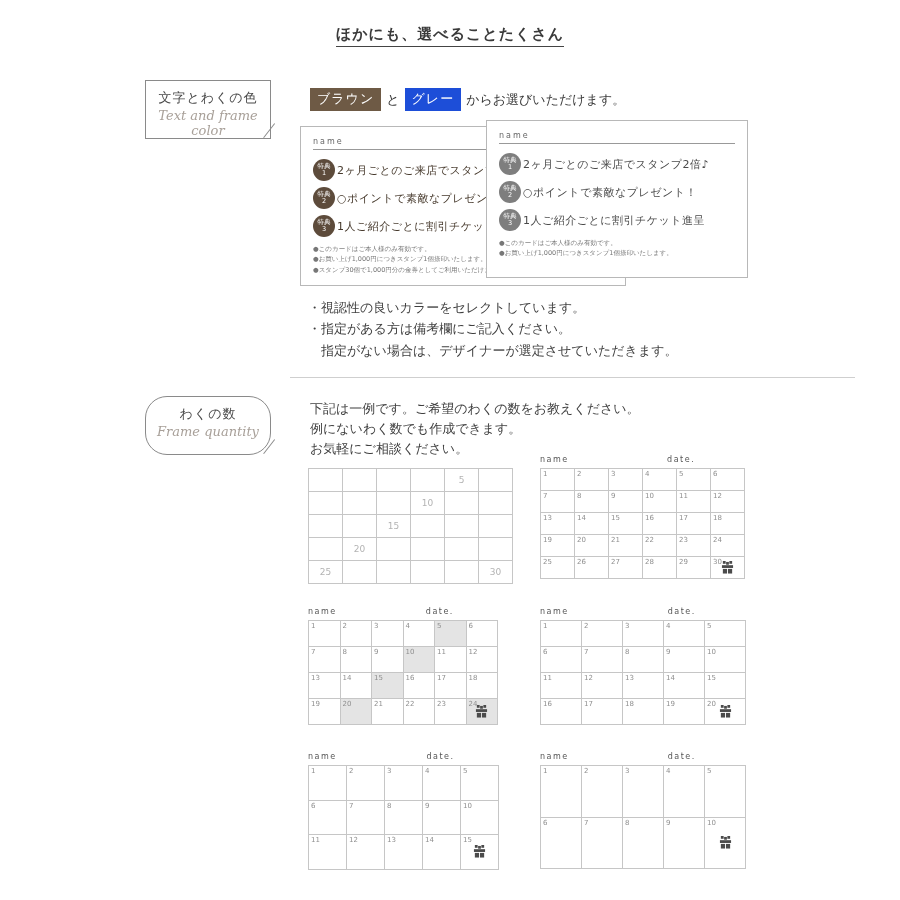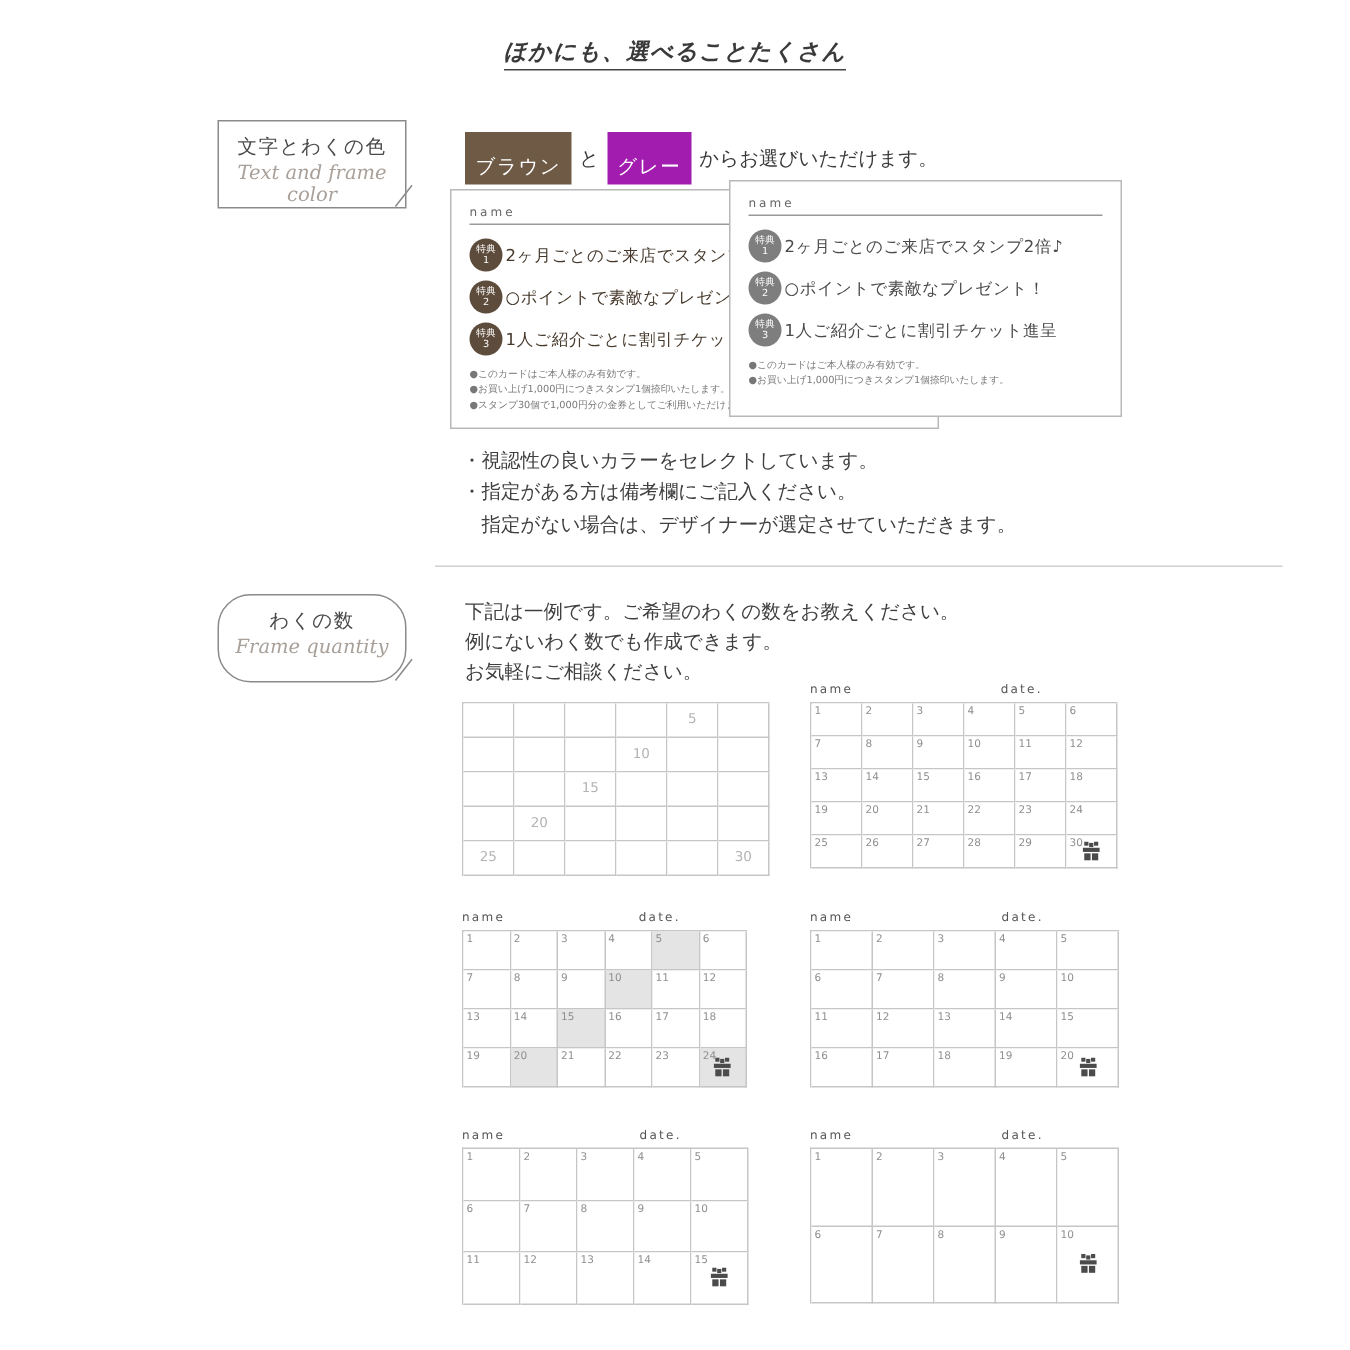--- a/index.html
+++ b/index.html
@@ -1,32 +1,32 @@
 <!DOCTYPE html>
 <html><head>
 <meta charset="utf-8">
 <style>
   html,body{margin:0;padding:0;background:#fff;}
   body{width:900px;height:900px;position:relative;font-family:"DejaVu Sans","Liberation Sans",sans-serif;color:#3a3a3a;overflow:hidden;}
 
   
-  .page-title{position:absolute;top:24px;left:0;right:0;text-align:center;font-style:italic;}
+  .page-title{position:absolute;top:24px;left:0;right:0;text-align:center;}
   .page-title span{font-size:15px;font-weight:bold;letter-spacing:1px;color:#3a3a3a;border-bottom:1.5px solid #444;padding-bottom:3px;}
 
   
   .label-box{position:absolute;left:145px;width:126px;height:59px;border:1px solid #8a8a8a;background:#fff;text-align:center;box-sizing:border-box;}
   .label-box .jp{font-size:13px;color:#4a4a4a;margin-top:8px;letter-spacing:1px;}
   .label-box .en{font-family:"DejaVu Serif","Liberation Serif",serif;font-style:italic;font-size:13px;color:#a8a099;margin-top:1px;}
   .label-box::after{content:"";position:absolute;right:-12px;bottom:0px;width:18px;height:1px;background:#8a8a8a;transform:rotate(-52deg);transform-origin:left bottom;}
   #box-color{top:80px;}
   #box-frames{top:396px;border-radius:22px;}
 
   
   .choose-line{position:absolute;left:310px;top:88px;font-size:13px;display:flex;align-items:center;gap:5px;color:#3a3a3a;}
-  .opt-badge{color:#fff;padding:14px 7px 3px;font-size:13px;letter-spacing:1px;}
+  .opt-badge{color:#fff;padding:2px 7px 3px;font-size:13px;letter-spacing:1px;}
 
   
   .cards{position:absolute;left:300px;top:120px;width:448px;height:170px;}
   .card{position:absolute;background:#fff;border:1px solid #b8b8b8;padding:10px 12px 8px;box-sizing:border-box;overflow:hidden;}
   .card-brown{left:0;top:6px;width:326px;height:160px;z-index:1;}
   .card-gray{left:186px;top:0;width:262px;height:158px;z-index:2;}
   .card .name{font-size:8px;letter-spacing:2px;color:#666;border-bottom:1px solid #999;padding-bottom:3px;margin-bottom:9px;}
   .benefit{display:flex;align-items:center;margin-bottom:6px;white-space:nowrap;}
   .benefit .badge{flex:0 0 auto;width:22px;height:22px;border-radius:50%;color:#fff;display:flex;flex-direction:column;align-items:center;justify-content:center;font-size:6.5px;line-height:1.15;margin-right:2px;}
   .benefit .btext{font-size:11px;letter-spacing:0.5px;}
@@ -66,21 +66,21 @@
 </div>
 
 <div class="label-box" id="box-color">
   <div class="jp">文字とわくの色</div>
   <div class="en">Text and frame color</div>
 </div>
 
 <div class="choose-line">
   <span class="opt-badge" style="background-color: rgb(110, 90, 69);">ブラウン</span>
   <span>と</span>
-  <span class="opt-badge" style="background-color: #a21caf;">グレー</span>
+  <span class="opt-badge" style="background-color: #1d4ed8;">グレー</span>
   <span>からお選びいただけます。</span>
 </div>
 
 <div class="cards">
 
   <div class="card card-brown">
     <div class="name">name</div>
     <div class="benefit">
       <span class="badge" style="background-color: rgb(93, 75, 59);">
         <span>特典</span>

